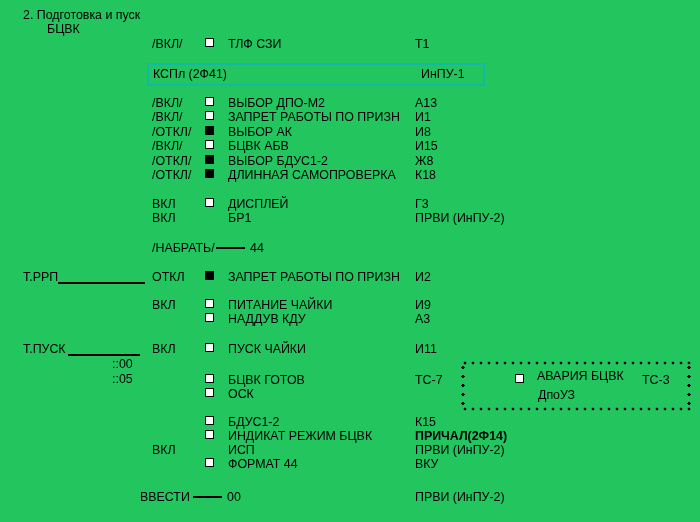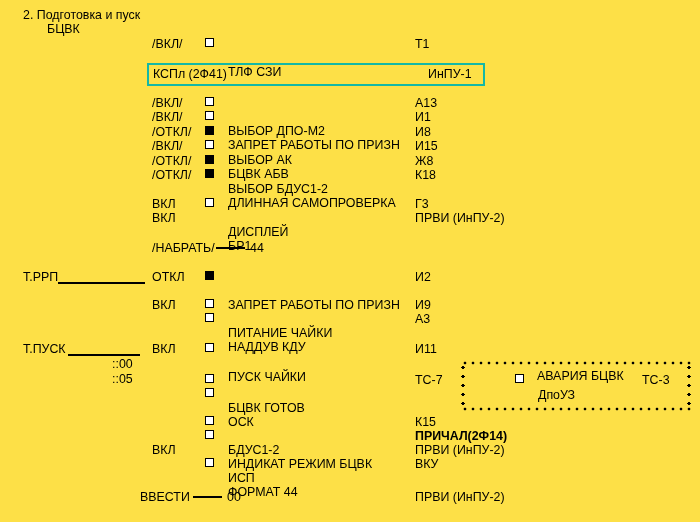--- a/index.html
+++ b/index.html
@@ -1,41 +1,41 @@
 <!DOCTYPE html>
 <html><head>
 <meta charset="utf-8">
 <style>
   html,body{margin:0;padding:0;background:#ffffff;}
   .page{
-    position:relative;width:700px;height:522px;background:#fde047;
+    position:relative;width:700px;height:522px;background:#22c55e;
     font-family:"Liberation Sans",sans-serif;font-size:12.4px;line-height:14px;
     color:#000;overflow:hidden;
   }
   .abs{position:absolute;white-space:nowrap;}
   .step{position:absolute;left:0;width:700px;height:14px;white-space:nowrap;}
   .cmd{position:absolute;left:152px;top:0;text-align:right;}
   .chk{
     position:absolute;left:205px;top:1px;width:7px;height:7px;
     border:1.4px solid #000;background:#fff;
   }
   .chk[data-state="filled"]{background:#000;}
-  .lbl{position:absolute;left:228px;top:0;margin-top:28px;}
+  .lbl{position:absolute;left:228px;top:0;}
   .code{position:absolute;left:415px;top:0;}
   .bold{font-weight:bold;}
   .dash{position:absolute;top:6px;width:29px;height:1.6px;background:#000;}
   .val{position:absolute;top:0;}
   .uline{position:absolute;height:1.5px;background:#000;}
   
   .kbox{
     position:absolute;left:147px;top:63px;width:334px;height:19px;
     border:2px solid #14b8a6;font-weight:normal;
   }
   .kbox .kleft{position:absolute;left:4px;top:2px;white-space:nowrap;}
-  .kbox .kright{position:absolute;left:279px;top:2px;white-space:nowrap;}
+  .kbox .kright{position:absolute;left:272px;top:2px;white-space:nowrap;}
   
   .abox{position:absolute;left:461px;top:361px;width:230px;height:50px;}
   .dot-h{
     position:absolute;left:0;right:0;height:4px;
     background-image:radial-gradient(circle,#000 1.5px,transparent 1.6px);
     background-size:8px 4px;background-repeat:repeat-x;
   }
   .dot-v{
     position:absolute;top:2px;bottom:2px;width:4px;
     background-image:radial-gradient(circle,#000 1.5px,transparent 1.6px);

